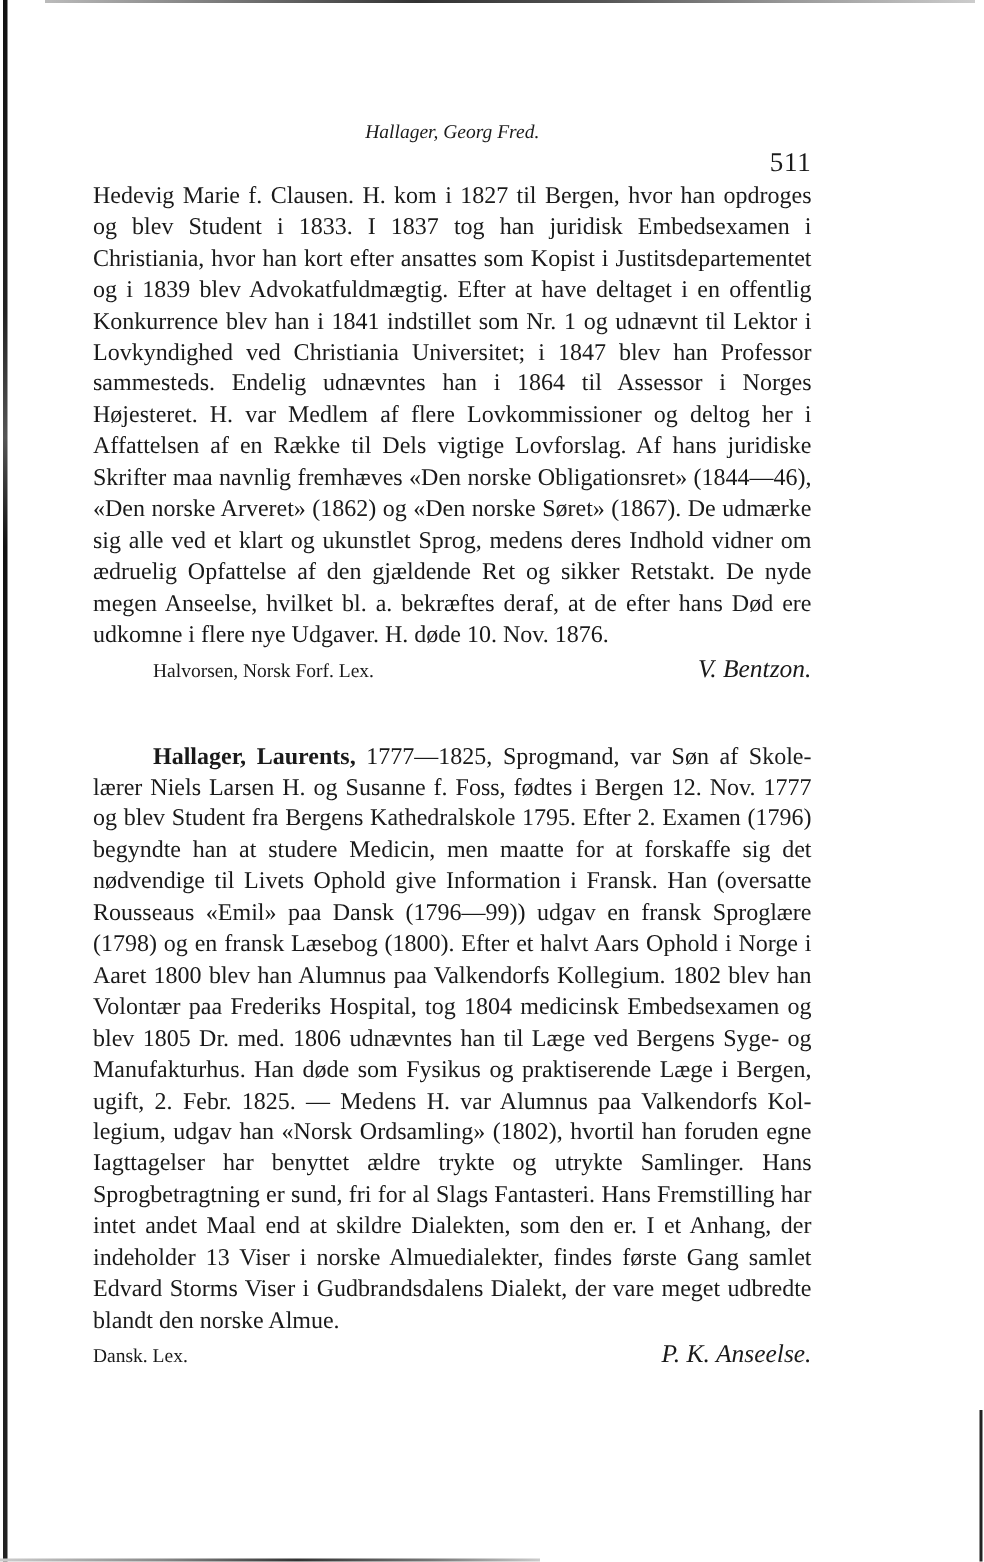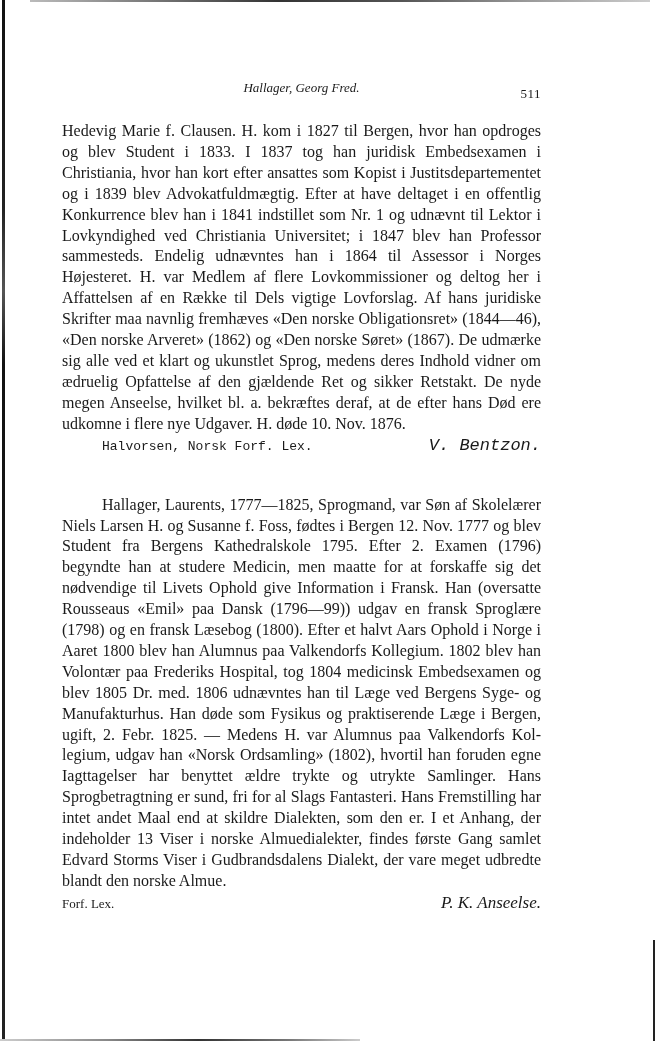--- a/index.html
+++ b/index.html
@@ -62,58 +62,57 @@
       position: absolute;
       left: 0;
       right: 0;
       text-align: center;
       font-style: italic;
       top: 2px;
     }
     .page-number {
       position: absolute;
       right: 0;
-      top: 8px;
-      font-size: 13px;
+      top: 20px;
+      font-size: 18px;
       letter-spacing: 0.5px;
     }
     .entry p {
       margin: 0;
       font-size: 16px;
       line-height: 20.9px;
       text-align: justify;
       text-align-last: left;
       hyphens: manual;
     }
     .entry-1 {
       margin-top: 21px;
     }
     .entry-2 {
       margin-top: 40px;
     }
     .entry-2 p.body {
       text-indent: 40px;
     }
     .headword {
-      font-weight: normal;
+      font-weight: bold;
     }
     .sources {
       font-size: 13px;
       line-height: 17px;
       margin-top: 2px;
       position: relative;
     }
     .sources-line {
       display: flex;
       justify-content: space-between;
       align-items: baseline;
     }
     .sources-indent {
       padding-left: 40px;
-      font-family: Liberation Mono, monospace;
     }
     .author {
       font-style: italic;
       font-size: 17px;
     }
     .sources-text-justified {
       text-indent: 40px;
       text-align: justify;
       text-align-last: justify;
     }
@@ -140,19 +139,19 @@
         <span>Halvorsen, Norsk Forf. Lex.</span>
         <span class="author">V. Bentzon.</span>
       </div>
     </div>
   </div>
 
   <div class="entry entry-2">
     <p class="body"><span class="headword">Hallager, Laurents,</span><span> 1777—1825, Sprogmand, var Søn af Skole­lærer Niels Larsen H. og Susanne f. Foss, fødtes i Bergen 12. Nov. 1777 og blev Student fra Bergens Kathedralskole 1795.  Efter 2. Examen (1796) begyndte han at studere Medicin, men maatte for at forskaffe sig det nødvendige til Livets Ophold give Information i Fransk.  Han (oversatte Rousseaus «Emil» paa Dansk (1796—99)) udgav en fransk Sproglære (1798) og en fransk Læsebog (1800). Efter et halvt Aars Ophold i Norge i Aaret 1800 blev han Alumnus paa Valkendorfs Kollegium.  1802 blev han Volontær paa Frederiks Hospital, tog 1804 medicinsk Embedsexamen og blev 1805 Dr. med. 1806 udnævntes han til Læge ved Bergens Syge- og Manufakturhus. Han døde som Fysikus og praktiserende Læge i Bergen, ugift, 2. Febr. 1825. — Medens H. var Alumnus paa Valkendorfs Kol­legium, udgav han «Norsk Ordsamling» (1802), hvortil han foruden egne Iagttagelser har benyttet ældre trykte og utrykte Samlinger. Hans Sprogbetragtning er sund, fri for al Slags Fantasteri.  Hans Fremstilling har intet andet Maal end at skildre Dialekten, som den er.  I et Anhang, der indeholder 13 Viser i norske Almuedialekter, findes første Gang samlet Edvard Storms Viser i Gudbrandsdalens Dialekt, der vare meget udbredte blandt den norske Almue.</span></p>
     <div class="sources">
       <div class="sources-line">
-        <span>Forf. Lex.</span>
+        <span>Dansk. Lex.</span>
         <span class="author">P. K. Anseelse.</span>
       </div>
     </div>
   </div>
 
 </div>
 
 </body></html>

